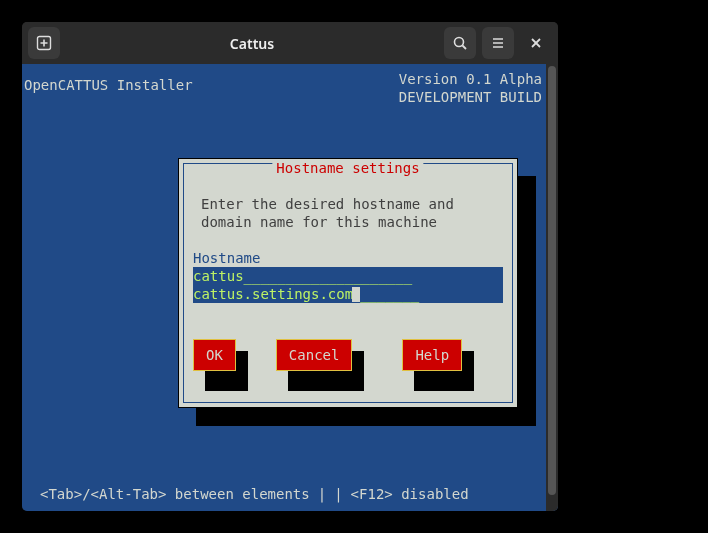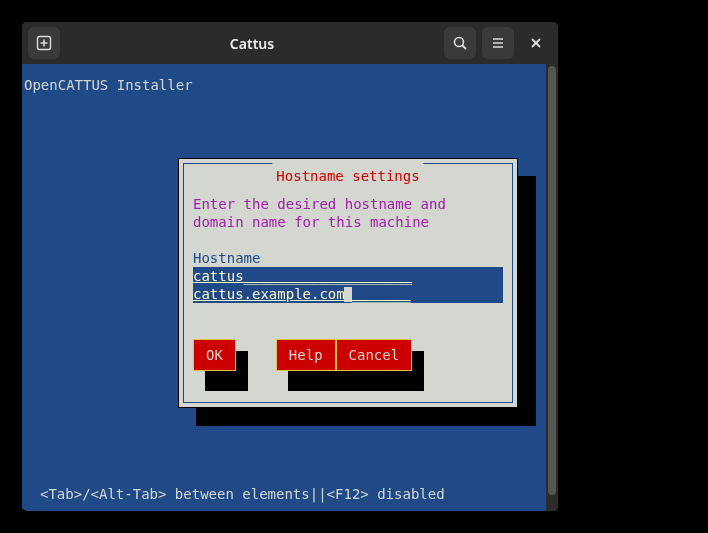--- a/index.html
+++ b/index.html
@@ -85,20 +85,21 @@
     right: 16px; top: 6px;
     text-align: right;
     color: #d3d7cf;
   }
   .footer {
     position: absolute;
     left: 18px; right: 16px;
     bottom: 8px;
     color: #d3d7cf;
     display: flex;
+    gap: 8px;
   }
   .footer .sep { color: #d3d7cf; }
   .dialog-shadow {
     position: absolute;
     left: 174px;
     top: 112px;
     width: 340px;
     height: 250px;
     background: #000;
   }
@@ -116,37 +117,36 @@
     position: absolute;
     left: 4px; right: 4px; top: 4px; bottom: 4px;
     border: 1px solid #204a87;
   }
   .dlg-title {
     position: absolute;
     top: -5px;
     left: 50%;
     transform: translateX(-50%);
     background: #d3d7cf;
-    padding: 8px 4px;
+    padding: 0 4px;
     color: #cc0000;
   }
   .dlg-body {
     position: absolute;
     left: 14px; right: 14px; top: 36px;
   }
-  .dlg-text { color: #a21caf; margin-bottom: 18px; }
+  .dlg-text { color: #404040; margin-bottom: 18px; margin-left: 8px; }
   .field-row { display: flex; margin-bottom: 0px; flex-direction: column; }
   .field-label { color: #204a87; width: 96px; white-space: pre; }
   .field-input {
     flex: 1;
     background: #204a87;
-    color: #fef9c3;
+    color: #bef264;
     white-space: pre;
     position: relative;
-    text-decoration: underline;
   }
   .cursor {
     display: inline-block;
     width: 8px;
     height: 15px;
     background: #d3d7cf;
     vertical-align: text-bottom;
     margin-left: -1px;
   }
   .btn-row {
@@ -202,52 +202,56 @@
       <svg viewBox="0 0 16 16">
         <line x1="4" y1="4" x2="12" y2="12" stroke="#ddd" stroke-width="1.8"></line>
         <line x1="12" y1="4" x2="4" y2="12" stroke="#ddd" stroke-width="1.8"></line>
       </svg>
     </div>
   </div>
 
   <div class="term">
 
     <div class="hdr-left">OpenCATTUS Installer</div>
+    <div class="hdr-right">
+      <div>Version 0.1 Alpha</div>
+      <div>DEVELOPMENT BUILD</div>
+    </div>
 
     <div class="dialog-shadow"></div>
 
     <div class="dialog">
       <div class="dlg-border">
         <div class="dlg-title">Hostname settings</div>
       </div>
 
       <div class="dlg-body">
         <div class="dlg-text">Enter the desired hostname and domain name for this machine</div>
 
         <div class="field-row">
           <span class="field-label">Hostname</span>
           <span class="field-input"><span>cattus</span><span>____________________</span></span>
         </div>
         <div class="field-row">
-          <span class="field-input"><span>cattus.example.com</span><span class="cursor"></span><span>_______</span></span>
+          <span class="field-input"><span>cattus.settings.com</span><span class="cursor"></span><span>_______</span></span>
         </div>
       </div>
 
       <div class="btn-row">
         <div class="btn-wrap" style="margin-right:40px;">
           <div class="btn-shadow"></div>
           <div class="btn">OK</div>
         </div>
+        <div class="btn-wrap" style="margin-right:50px;">
+          <div class="btn-shadow"></div>
+          <div class="btn">Cancel</div>
+        </div>
         <div class="btn-wrap">
           <div class="btn-shadow"></div>
           <div class="btn">Help</div>
-        </div>
-        <div class="btn-wrap" style="margin-right:50px;">
-          <div class="btn-shadow"></div>
-          <div class="btn">Cancel</div>
         </div>
       </div>
     </div>
 
     <div class="footer">
       <span>&lt;Tab&gt;/&lt;Alt-Tab&gt; between elements</span>
       <span class="sep">|</span>
       <span class="sep">|</span>
       <span>&lt;F12&gt; disabled</span>
     </div>

